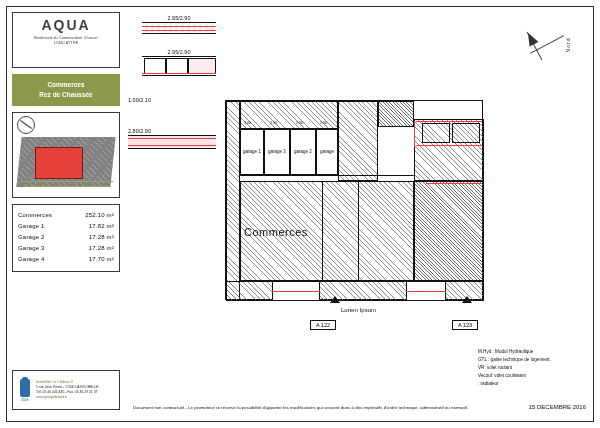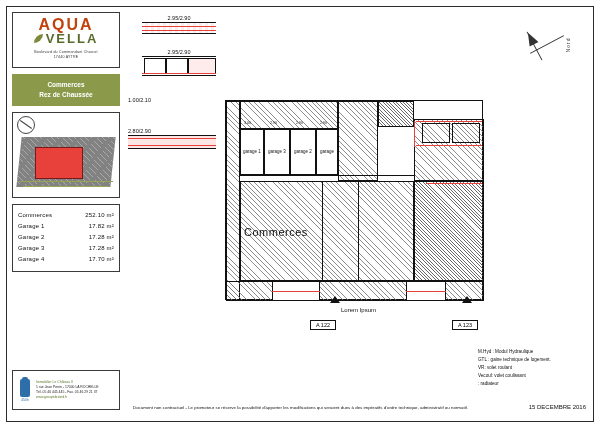--- a/index.html
+++ b/index.html
@@ -35,23 +35,23 @@
     width: 108px;
   }
   .logo-box {
     border: 1px solid #3a3a3a;
     padding: 6px 4px 5px 4px;
     text-align: center;
     box-sizing: border-box;
     height: 56px;
   }
   .logo-aqua {
-    font-size: 16px;
+    font-size: 14px;
     letter-spacing: 2px;
-    color: #c2410c;
+    color: #404040;
     font-weight: bold;
     line-height: 12px;
   }
   .logo-vella-row {
     display: flex;
     align-items: center;
     justify-content: center;
     gap: 3px;
     margin-top: 1px;
   }
@@ -396,24 +396,20 @@
 </head>
 <body>
 
 <div id="sheet">
   <div class="frame"></div>
 
   <div class="left-col">
 
     <div class="logo-box">
       <div class="logo-aqua">AQUA</div>
-      <div class="logo-vella-row">
-        <span class="logo-leaf"></span>
-        <span class="logo-vella">VELLA</span>
-      </div>
       <div class="logo-addr">Boulevard du Commandant Charcot</div>
       <div class="logo-addr" style="margin-top:0">17440  AYTRE</div>
     </div>
 
     <div class="green-box">
       <div>Commerces</div>
       <div>Rez de Chaussée</div>
     </div>
 
     <div class="thumb-box">

